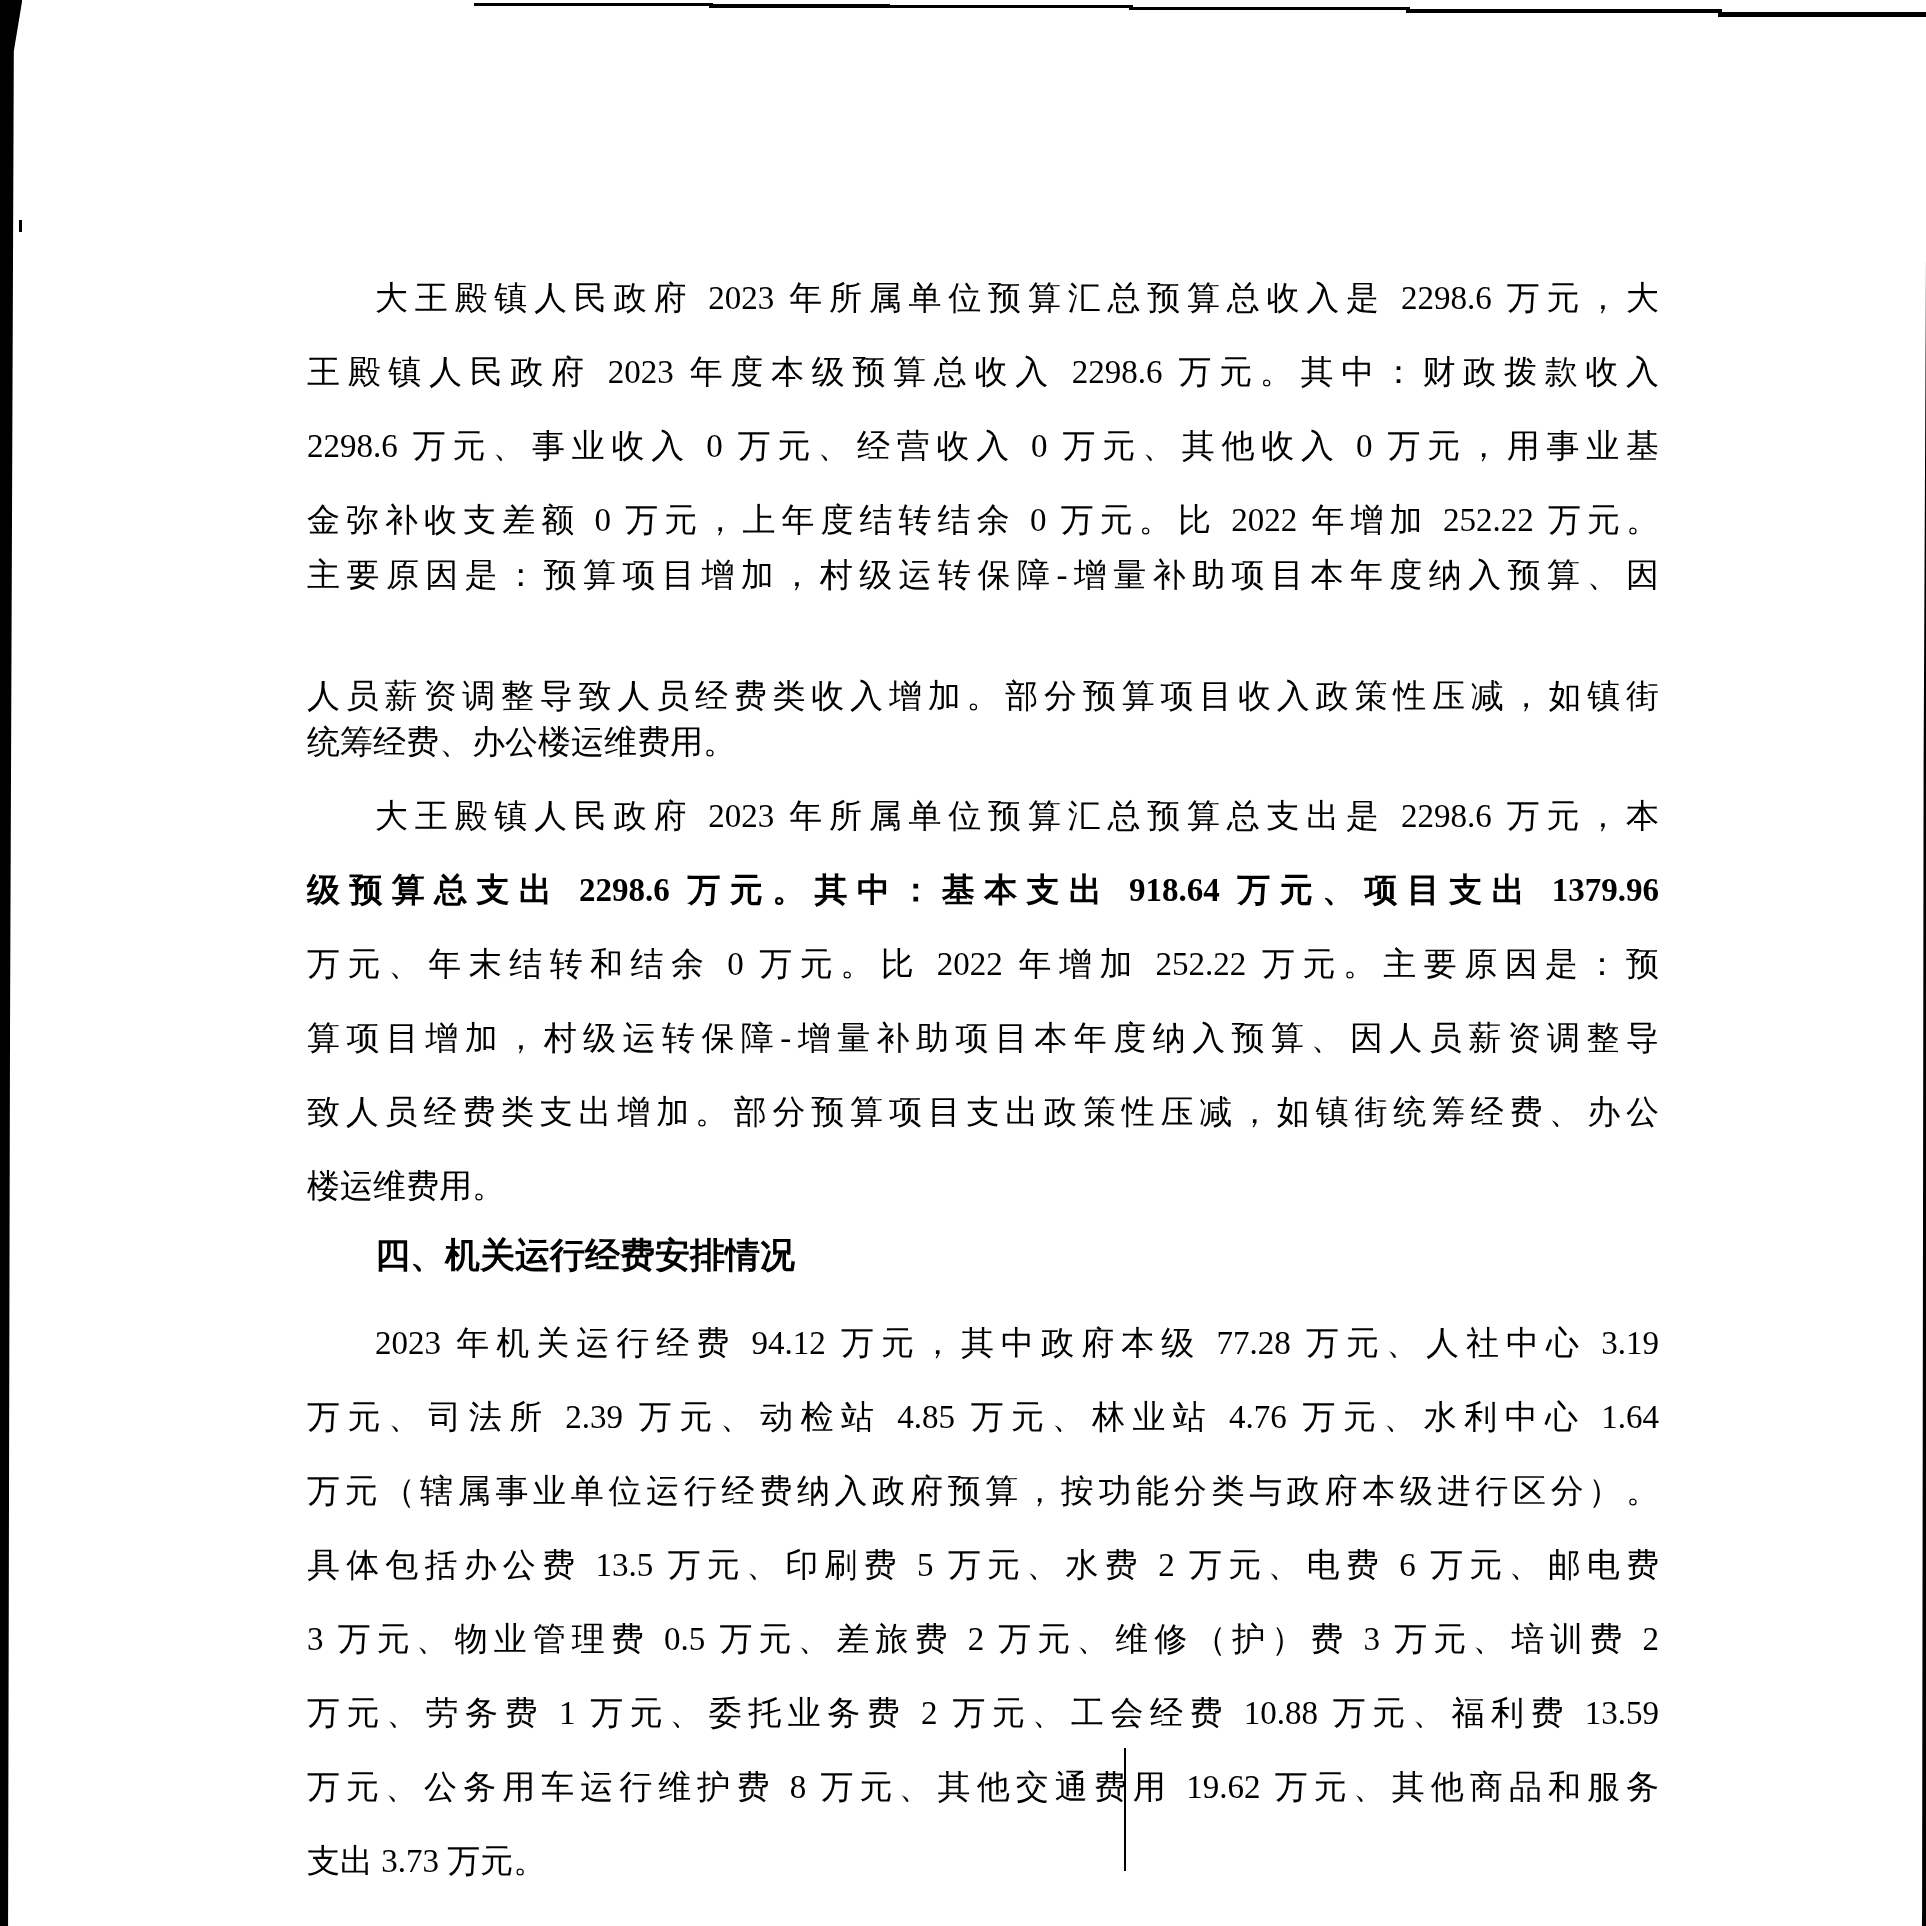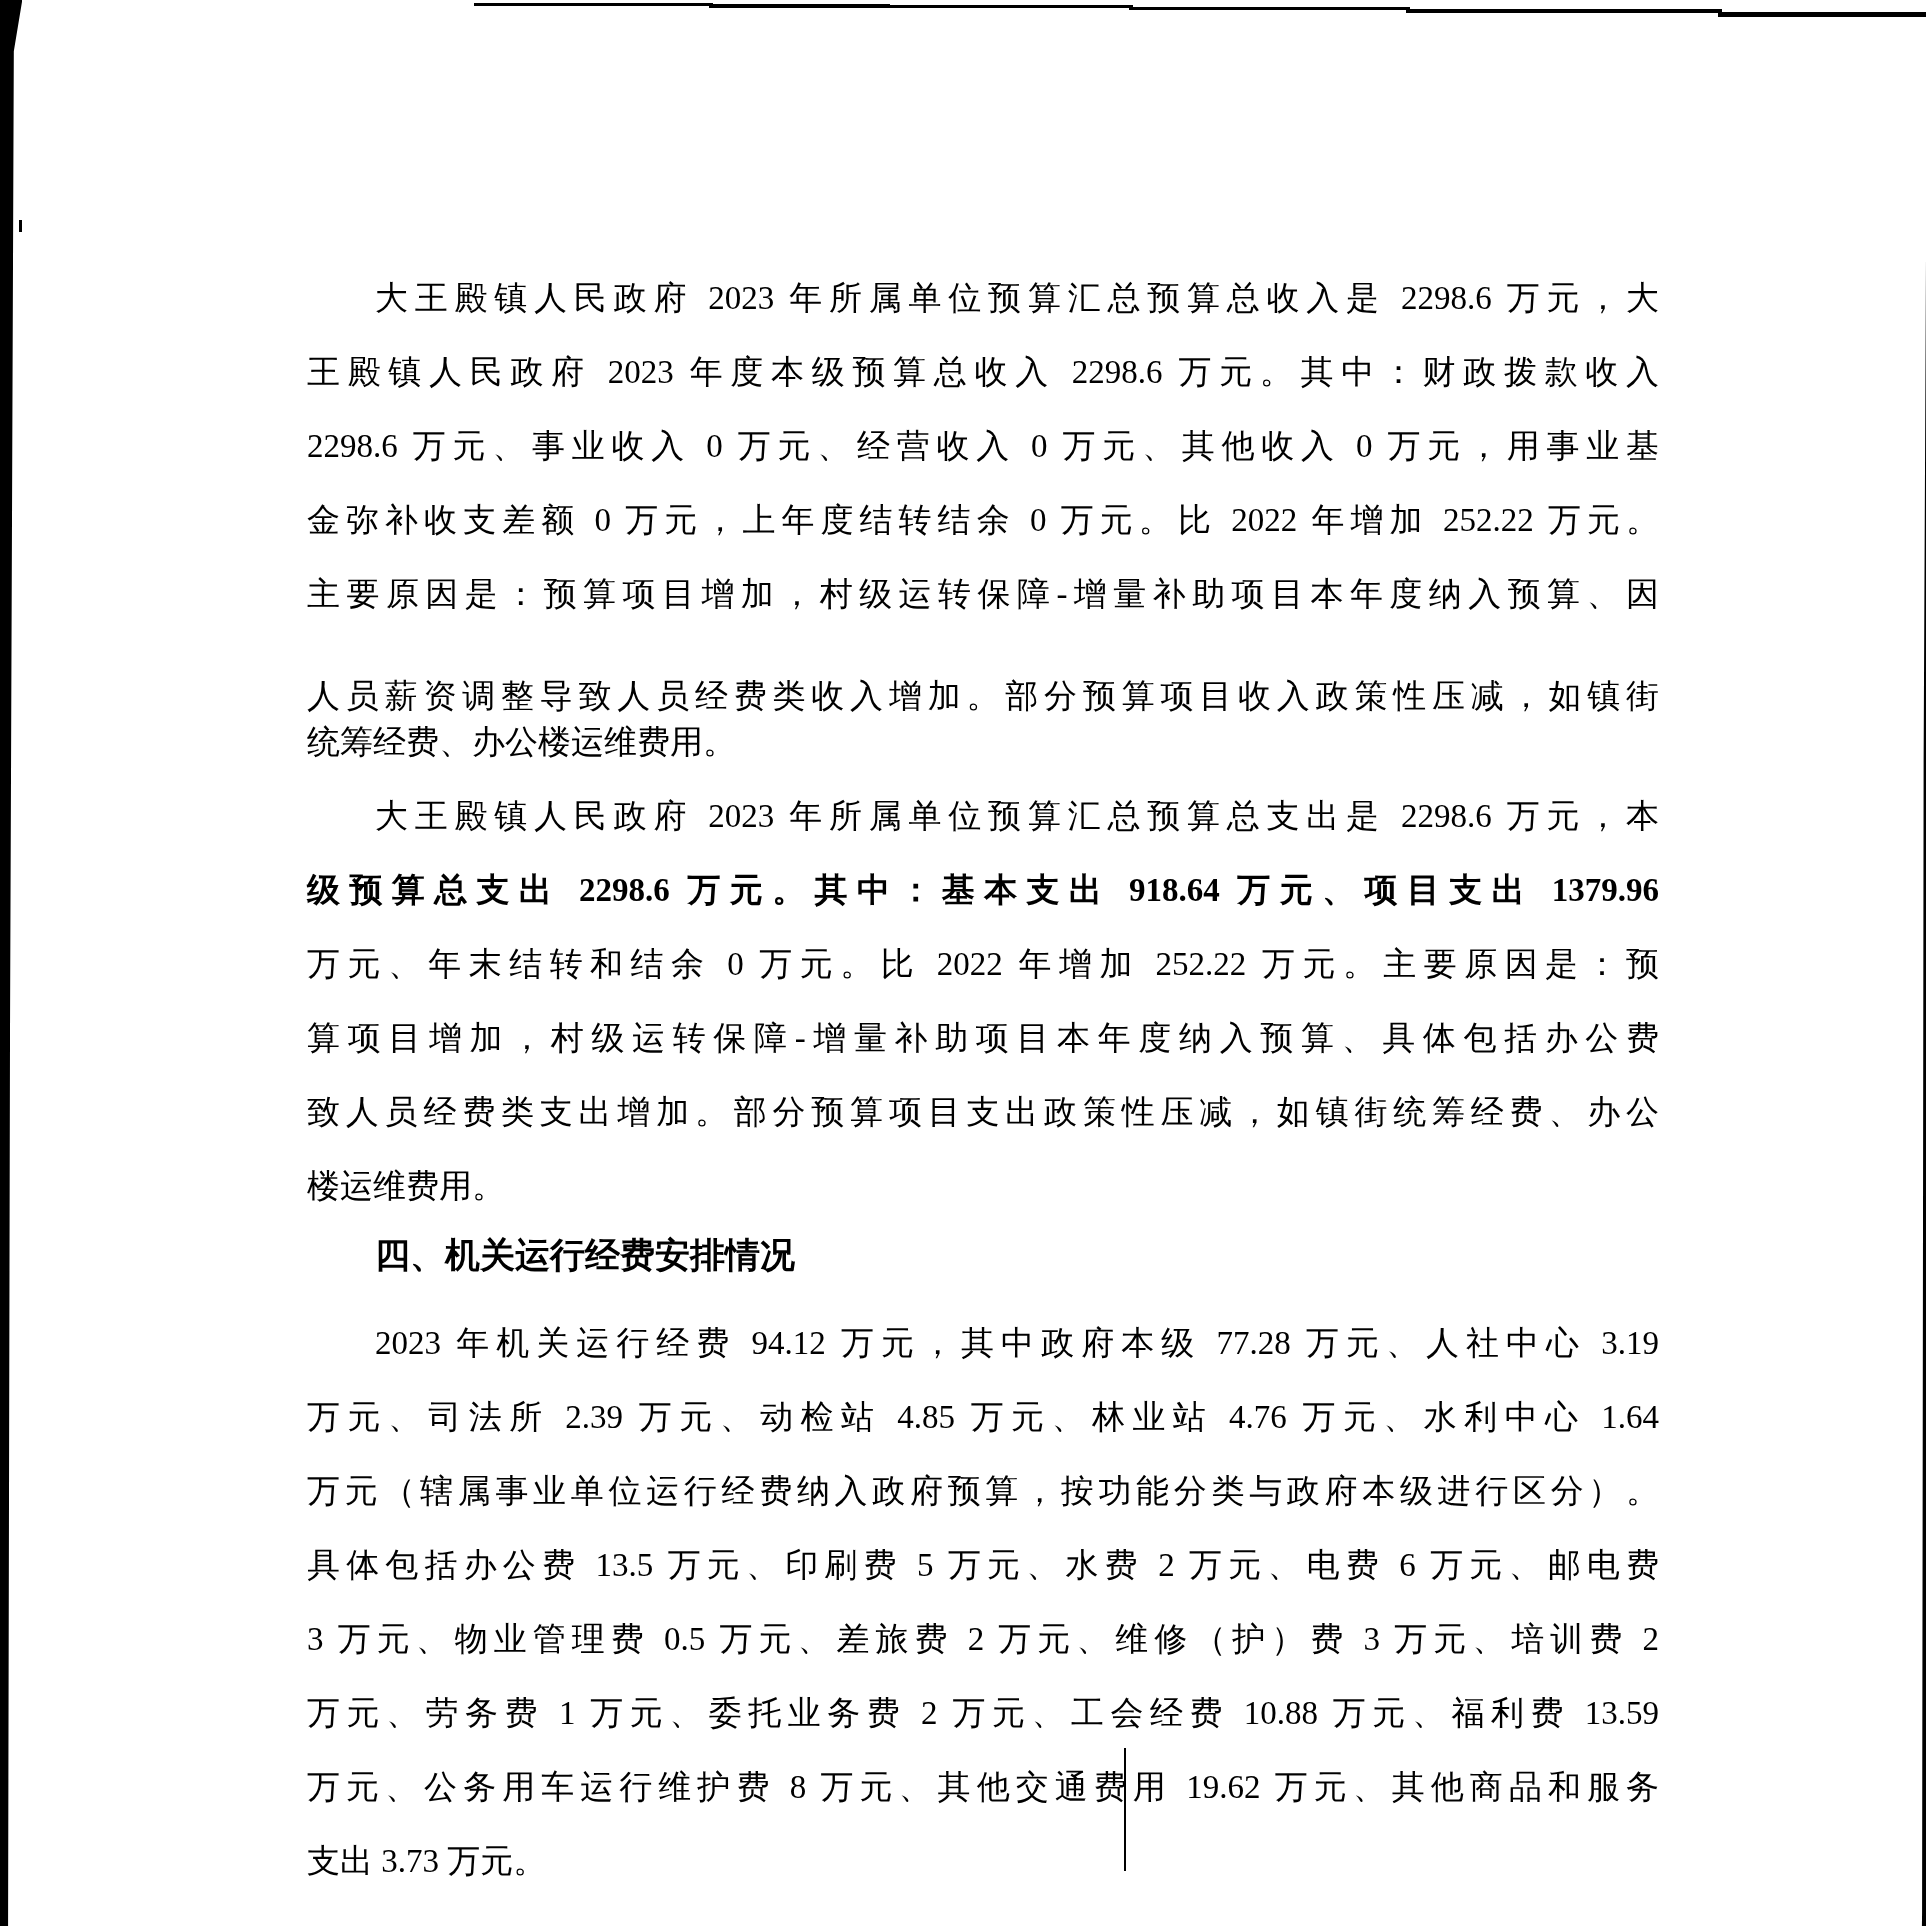--- a/index.html
+++ b/index.html
@@ -55,28 +55,28 @@
   <div class="scan vline"></div>
 
   <div class="scan speck"></div>
 
   <div class="content">
 
     <div class="ln ind fill" style="top:261px;">大王殿镇人民政府 2023 年所属单位预算汇总预算总收入是 2298.6 万元，大</div>
     <div class="ln fill" style="top:335px;">王殿镇人民政府 2023 年度本级预算总收入 2298.6 万元。其中：财政拨款收入</div>
     <div class="ln fill" style="top:409px;">2298.6 万元、事业收入 0 万元、经营收入 0 万元、其他收入 0 万元，用事业基</div>
     <div class="ln fill" style="top:483px;">金弥补收支差额 0 万元，上年度结转结余 0 万元。比 2022 年增加 252.22 万元。</div>
-    <div class="ln fill" style="top:557px;">主要原因是：预算项目增加，村级运转保障-增量补助项目本年度纳入预算、因</div>
+    <div class="ln fill" style="top:538px;">主要原因是：预算项目增加，村级运转保障-增量补助项目本年度纳入预算、因</div>
     <div class="ln fill" style="top:659px;">人员薪资调整导致人员经费类收入增加。部分预算项目收入政策性压减，如镇街</div>
     <div class="ln" style="top:705px;">统筹经费、办公楼运维费用。</div>
 
     <div class="ln ind fill" style="top:779px;">大王殿镇人民政府 2023 年所属单位预算汇总预算总支出是 2298.6 万元，本</div>
     <div class="ln fill" style="top:853px;font-weight:bold;">级预算总支出 2298.6 万元。其中：基本支出 918.64 万元、项目支出 1379.96</div>
     <div class="ln fill" style="top:927px;">万元、年末结转和结余 0 万元。比 2022 年增加 252.22 万元。主要原因是：预</div>
-    <div class="ln fill" style="top:1001px;">算项目增加，村级运转保障-增量补助项目本年度纳入预算、具体包括办公费</div>
+    <div class="ln fill" style="top:1001px;">算项目增加，村级运转保障-增量补助项目本年度纳入预算、因人员薪资调整导</div>
     <div class="ln fill" style="top:1075px;">致人员经费类支出增加。部分预算项目支出政策性压减，如镇街统筹经费、办公</div>
     <div class="ln ind hd" style="top:1219px;">四、机关运行经费安排情况</div>
 
     <div class="ln" style="top:1149px;">楼运维费用。</div>
 
     <div class="ln ind fill" style="top:1306px;">2023 年机关运行经费 94.12 万元，其中政府本级 77.28 万元、人社中心 3.19</div>
     <div class="ln fill" style="top:1380px;">万元、司法所 2.39 万元、动检站 4.85 万元、林业站 4.76 万元、水利中心 1.64</div>
     <div class="ln fill" style="top:1454px;">万元（辖属事业单位运行经费纳入政府预算，按功能分类与政府本级进行区分）。</div>
     <div class="ln fill" style="top:1528px;">具体包括办公费 13.5 万元、印刷费 5 万元、水费 2 万元、电费 6 万元、邮电费</div>
     <div class="ln fill" style="top:1602px;">3 万元、物业管理费 0.5 万元、差旅费 2 万元、维修（护）费 3 万元、培训费 2</div>

